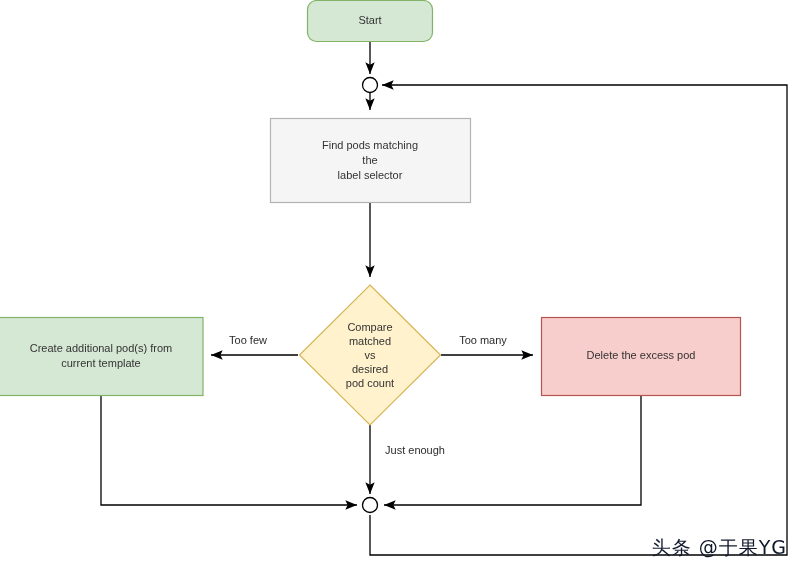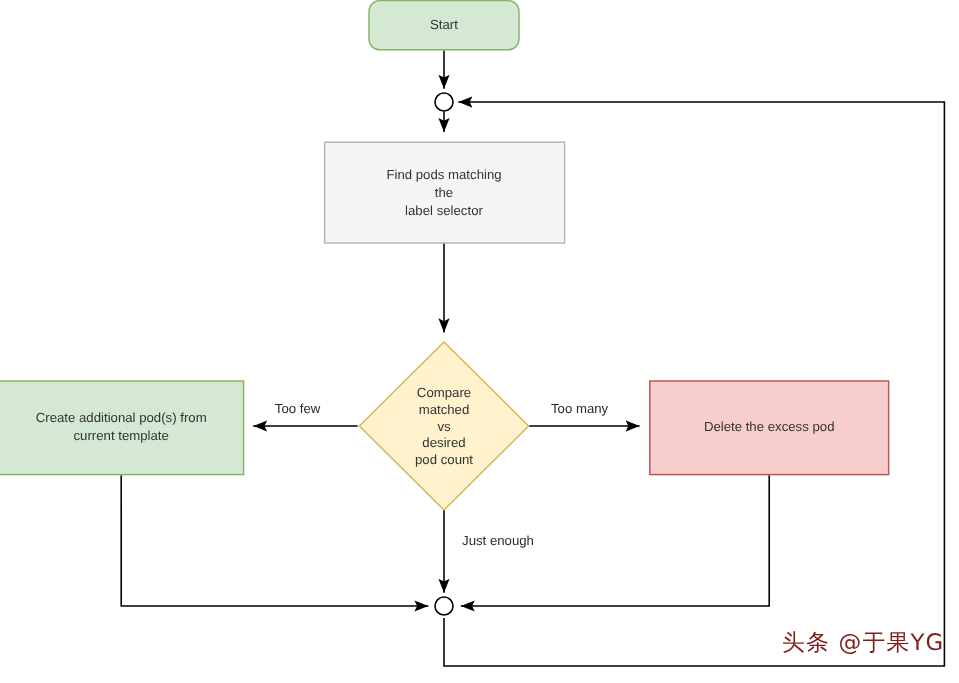--- a/index.html
+++ b/index.html
@@ -66,24 +66,24 @@
     stroke-width: 1.2;
   }
   .shape-red {
     fill: #f8cecc;
     stroke: #b85450;
     stroke-width: 1.2;
   }
   #watermark {
     position: absolute;
     right: 12px;
-    bottom: 20px;
+    bottom: 8px;
     font-family: "DejaVu Sans", sans-serif;
     font-size: 19px;
-    color: #7f1d1d;
+    color: #0f172a;
     letter-spacing: 1px;
     white-space: nowrap;
     user-select: none;
   }
 </style>
 </head>
 <body>
 
 <div id="flow-root">
   <svg width="799" height="569" viewBox="0 0 799 569" xmlns="http://www.w3.org/2000/svg">

